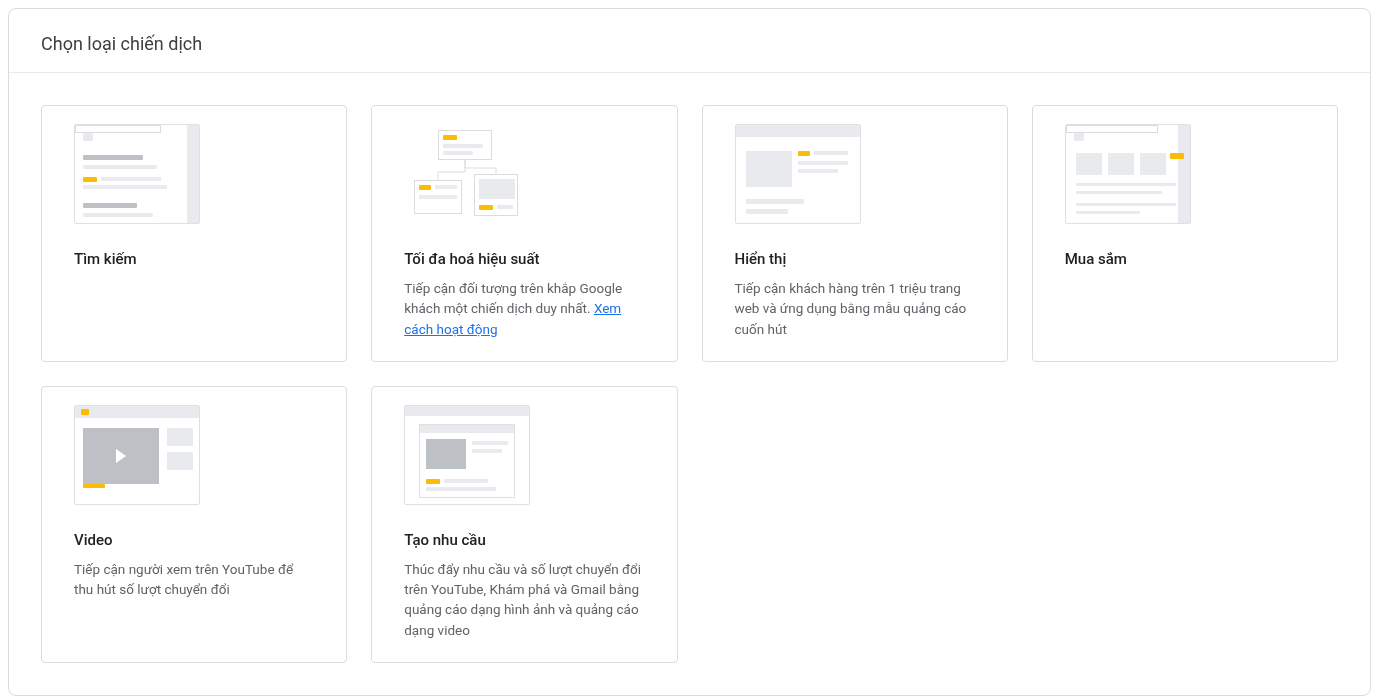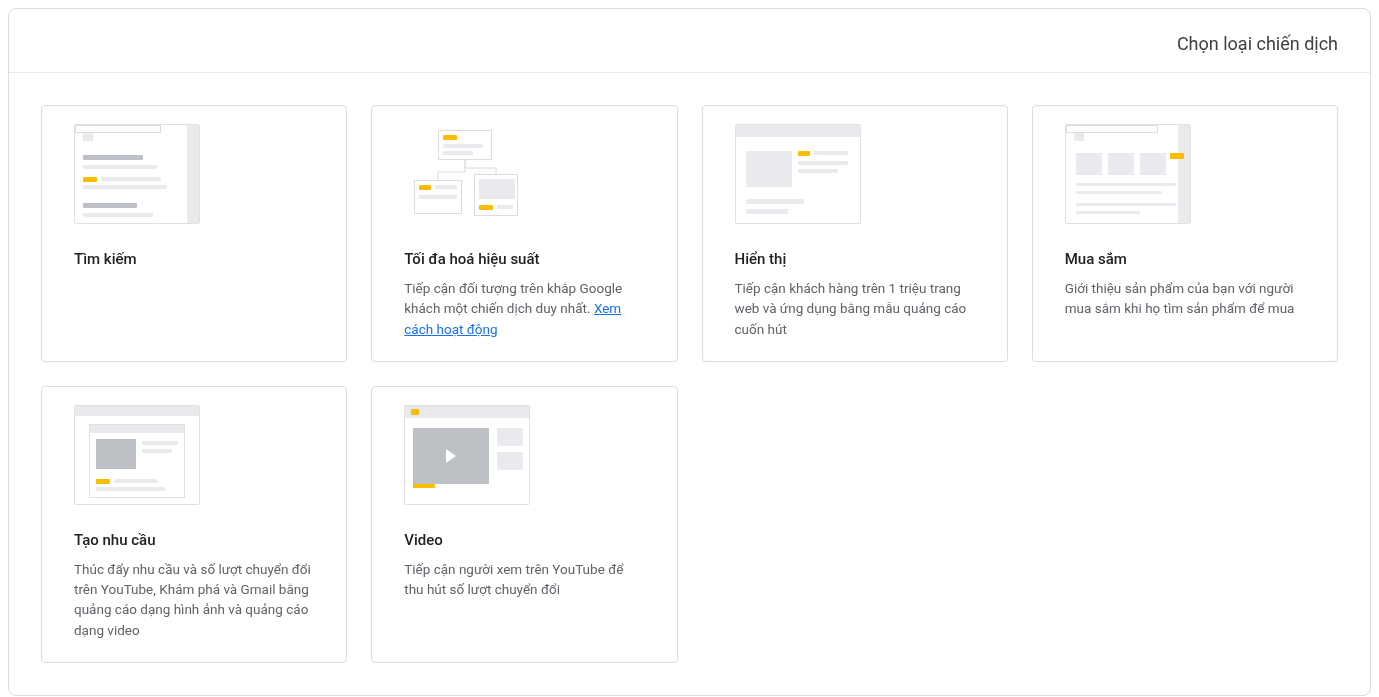--- a/index.html
+++ b/index.html
@@ -14,21 +14,20 @@
     border: 1px solid #dadce0;
     border-radius: 8px;
     background: #fff;
   }
   .panel-header {
     padding: 24px 32px 18px;
     border-bottom: 1px solid #e8eaed;
     font-size: 18px;
     color: #3c4043;
     font-weight: 400;
-    text-align: right;
   }
   .grid {
     display: grid;
     grid-template-columns: repeat(4, 1fr);
     gap: 24px;
     padding: 32px;
   }
   .card {
     border: 1px solid #dadce0;
     border-radius: 4px;
@@ -223,21 +222,37 @@
             <div class="box-grey p2"></div>
             <div class="box-grey p3"></div>
             <div class="bar-yel y1"></div>
           <div class="bar-grey l1"></div>
             <div class="bar-grey l2"></div>
             <div class="bar-grey l3"></div>
             <div class="bar-grey l4"></div>
         </div>
       </div>
       <div class="card-title">Mua sắm</div>
-      <div class="card-desc">Giới thiệu sản phẩm của bạn với người mua sắm khi họ tìm sản phẩm để mua</div>
+    </div>
+
+    <div class="card">
+      <div class="thumb-wrap">
+        <div class="thumb thumb-video">
+          <div class="box-grey top"></div>
+            <div class="ydot"></div>
+          <div class="box-grey player">
+              <div class="tri"></div>
+            </div>
+          <div class="bar-yel yline"></div>
+          <div class="box-grey side1"></div>
+            <div class="box-grey side2"></div>
+        </div>
+      </div>
+      <div class="card-title">Video</div>
+      <div class="card-desc">Tiếp cận người xem trên YouTube để thu hút số lượt chuyển đổi</div>
     </div>
 
     <div class="card">
       <div class="thumb-wrap">
         <div class="thumb thumb-demand">
           <div class="box-grey top"></div>
           <div class="inner">
             <div class="box-grey ibar"></div>
             <div class="box-grey pic"></div>
             <div class="bar-grey g1"></div>
@@ -245,31 +260,14 @@
             <div class="bar-yel y1"></div>
               <div class="bar-grey g3"></div>
               <div class="bar-grey g4"></div>
           </div>
         </div>
       </div>
       <div class="card-title">Tạo nhu cầu</div>
       <div class="card-desc">Thúc đẩy nhu cầu và số lượt chuyển đổi trên YouTube, Khám phá và Gmail bằng quảng cáo dạng hình ảnh và quảng cáo dạng video</div>
     </div>
 
-    <div class="card">
-      <div class="thumb-wrap">
-        <div class="thumb thumb-video">
-          <div class="box-grey top"></div>
-            <div class="ydot"></div>
-          <div class="box-grey player">
-              <div class="tri"></div>
-            </div>
-          <div class="bar-yel yline"></div>
-          <div class="box-grey side1"></div>
-            <div class="box-grey side2"></div>
-        </div>
-      </div>
-      <div class="card-title">Video</div>
-      <div class="card-desc">Tiếp cận người xem trên YouTube để thu hút số lượt chuyển đổi</div>
-    </div>
-
   </div>
 </div>
 
 </body></html>

